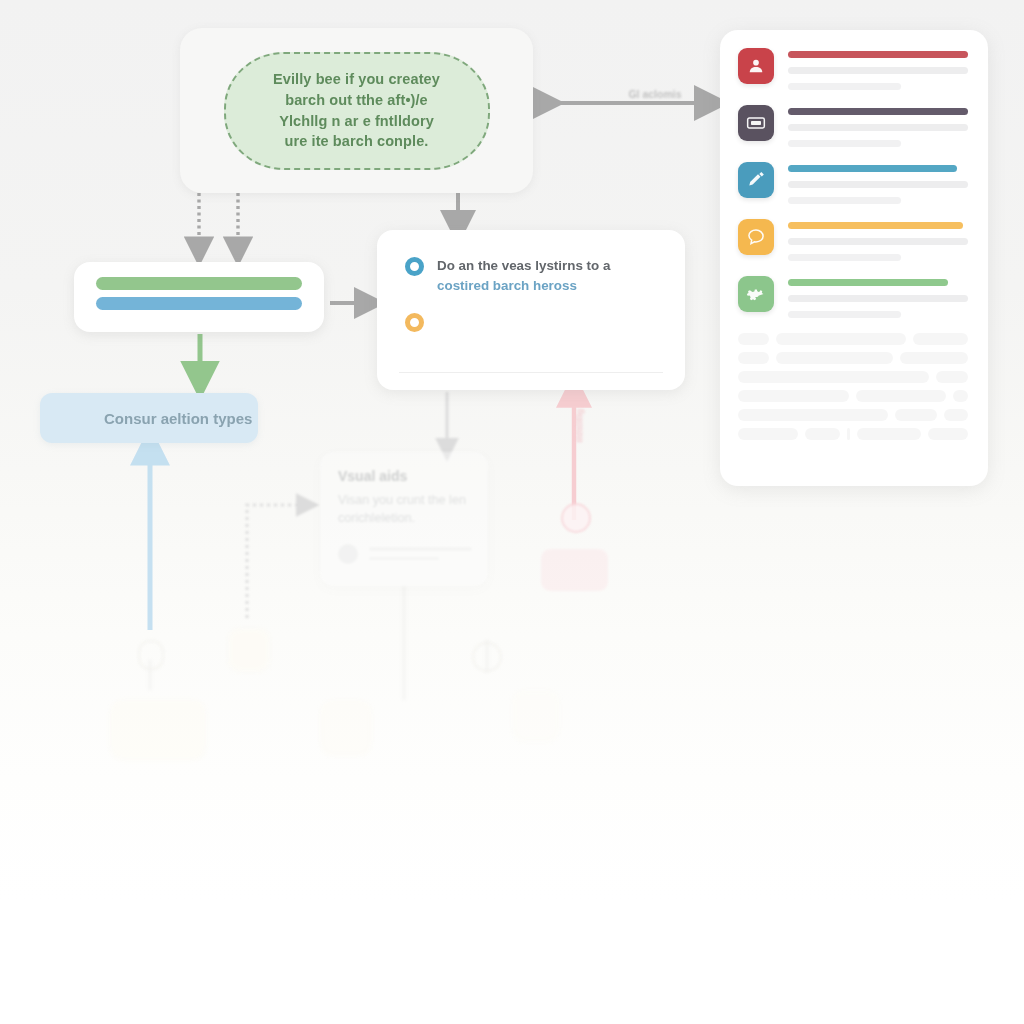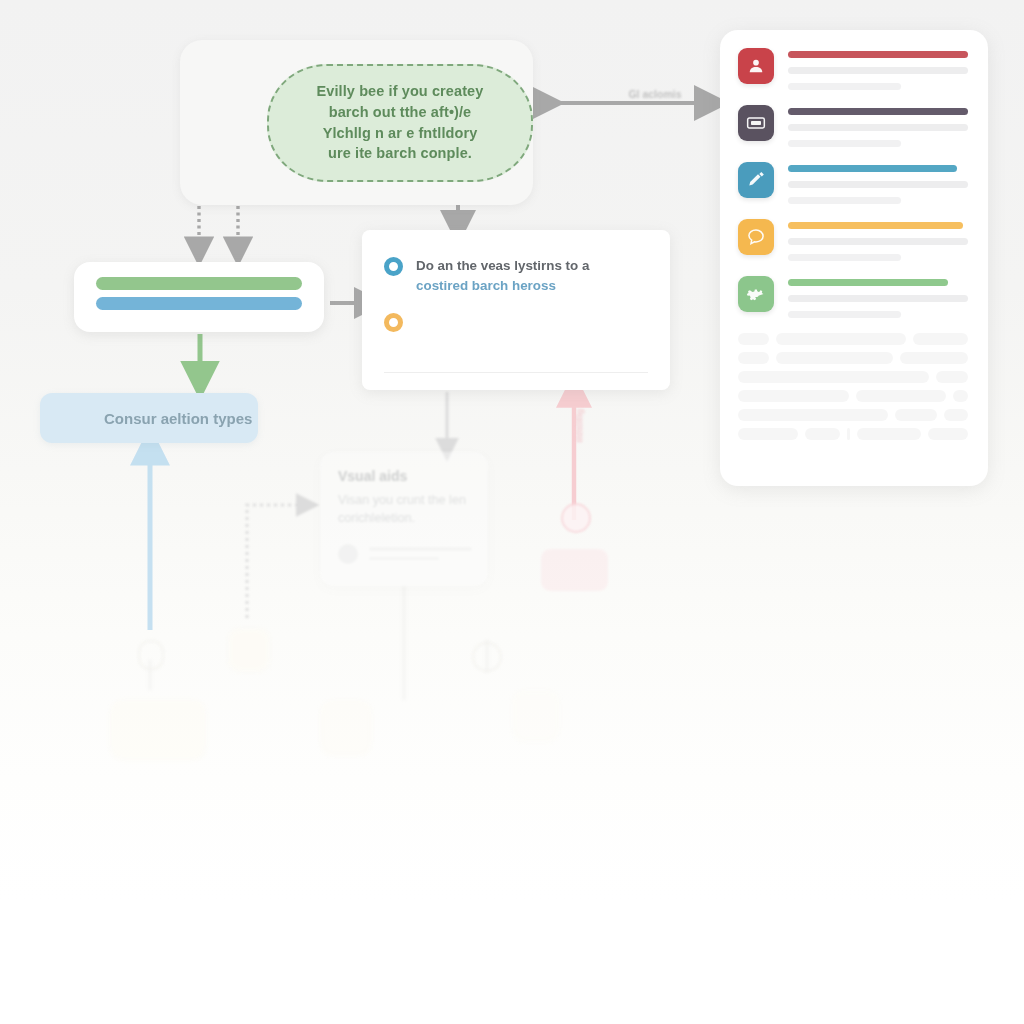--- a/index.html
+++ b/index.html
@@ -8,24 +8,24 @@
     font-family:"Liberation Sans", sans-serif;
     background:
       linear-gradient(180deg,#f2f2f2 0%,#f4f4f3 28%,#f8f8f6 46%,#fcfcfa 62%,#fefefd 76%,#ffffff 88%);
     position:relative;
   }
   .canvas{position:absolute;inset:0;}
   .node{position:absolute;box-sizing:border-box;}
 
   
   #top-card{
-    left:180px;top:40px;width:353px;height:165px;
+    left:180px;top:28px;width:353px;height:165px;
     background:#f7f7f6;border-radius:22px;
     box-shadow:0 2px 10px rgba(120,120,120,.10);
-    display:flex;align-items:center;justify-content:flex-end;
+    display:flex;align-items:center;justify-content:center;
     filter:blur(0.55px);
   }
   #green-ellipse{
     width:266px;height:118px;background:#dcecd9;
     border:2px dashed #7fa87c;border-radius:60px/56px;
     display:flex;align-items:center;justify-content:center;
     box-sizing:border-box;
   }
   #green-ellipse p{
     margin:0;text-align:center;color:#5e8b5c;
@@ -54,24 +54,24 @@
     filter:blur(0.6px);
   }
   #consultation-pill span{
     color:#8aa3b0;font-size:15px;font-weight:600;padding-left:35px;
     filter:blur(0.3px);
     margin-left:29px;
   }
 
   
   #callout-card{
-    left:362px;top:230px;width:308px;height:160px;
-    background:#fff;border-radius:8px;
+    left:377px;top:230px;width:308px;height:160px;
+    background:#fff;border-radius:16px;
     box-shadow:0 3px 14px rgba(140,140,140,.15);
-    padding:26px 24px 0 22px;filter:blur(0.5px);
+    padding:26px 24px 0 28px;filter:blur(0.5px);
   }
   .bullet-row{display:flex;margin-bottom:16px;}
   .ring{
     width:19px;height:19px;border-radius:50%;flex:0 0 19px;
     margin-right:13px;margin-top:1px;box-sizing:border-box;
   }
   .ring.blue{border:5.5px solid #4aa3c8;background:#fff;}
   .ring.amber{border:5.5px solid #f3b95e;background:#fff;}
   .bullet-text{font-size:13.4px;line-height:1.5;filter:blur(0.35px);}
   .bullet-text .l1{color:#62666b;font-weight:600;}

